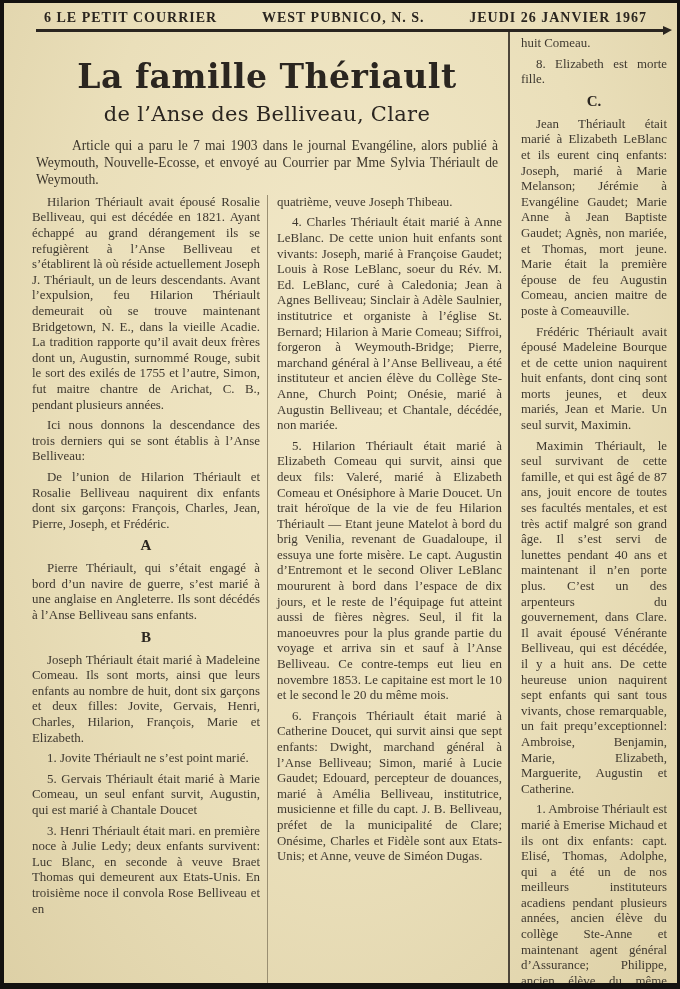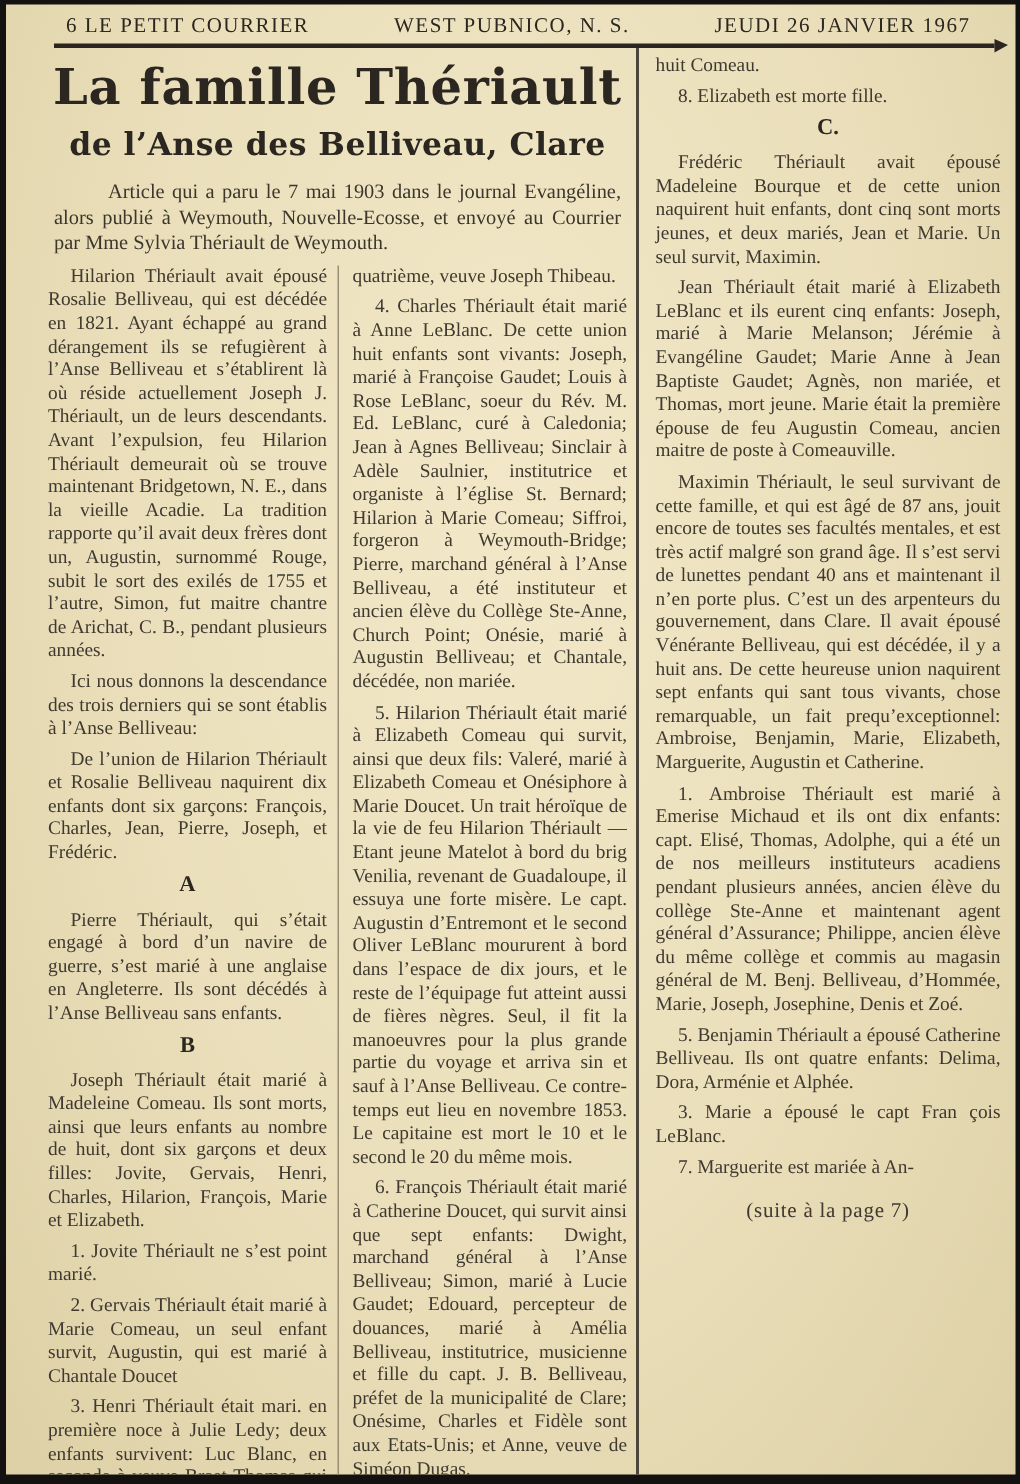--- a/index.html
+++ b/index.html
@@ -12,57 +12,57 @@
   .page{
     position:absolute;left:4px;right:3px;top:3px;bottom:6px;
     background:radial-gradient(ellipse at 50% 35%, #f2e8c8 0%, #eadfba 55%, #ddd0a6 100%);
     color:#3f3930;
     overflow:hidden;
   }
   
   .masthead{
     display:flex;justify-content:space-between;align-items:baseline;
     padding:7px 30px 0 40px;
-    font-weight:normal;font-size:14px;letter-spacing:1px;
+    font-weight:bold;font-size:14px;letter-spacing:1px;
     color:#2b2620;white-space:nowrap;
   }
   .rule{
     height:3px;background:#2a2520;margin:3px 14px 0 32px;position:relative;
   }
   .rule .nib{
     position:absolute;right:-9px;top:-3px;width:0;height:0;
     border-left:9px solid #2a2520;border-top:4px solid transparent;border-bottom:5px solid transparent;
   }
   
   .content{
     display:flex;align-items:stretch;
     height:952px;
   }
   .main-left{
-    width:420px;box-sizing:border-box;
-    padding:1px 6px 0 28px;
+    width:504px;box-sizing:border-box;
+    padding:20px 6px 0 28px;
     overflow:hidden;
   }
   .col3{
     flex:1;box-sizing:border-box;
     border-left:2px solid #4d463a;
     padding:4px 10px 0 11px;
     overflow:hidden;
   }
   .headline{
     text-align:center;
     font-family:"DejaVu Serif", serif;
     font-weight:bold;color:#2b2620;
     font-size:33px;line-height:1.05;
     margin-top:8px;letter-spacing:0.5px;
   }
   .subhead{
     text-align:center;
     font-family:"DejaVu Serif", serif;
-    font-weight:bold;color:#2b2620;
+    font-weight:normal;color:#2b2620;
     font-size:21px;margin-top:7px;letter-spacing:0.3px;
   }
   .lede{
     margin:11px 4px 0 4px;
     font-size:13.6px;line-height:1.28;
     text-align:justify;text-indent:36px;
     color:#3c362c;
   }
   .twocol{display:flex;margin-top:6px;height:100%;}
   .c1{width:50%;box-sizing:border-box;padding-right:7px;overflow:hidden;}
@@ -106,38 +106,38 @@
       <div class="twocol">
         <div class="c1">
             <p class="para">Hilarion Thériault avait épousé Rosalie Belliveau, qui est décédée en 1821. Ayant échappé au grand dérangement ils se refugièrent à l’Anse Belliveau et s’établirent là où réside actuellement Joseph J. Thériault, un de leurs descendants. Avant l’expulsion, feu Hilarion Thériault demeurait où se trouve maintenant Bridgetown, N. E., dans la vieille Acadie. La tradition rapporte qu’il avait deux frères dont un, Augustin, surnommé Rouge, subit le sort des exilés de 1755 et l’autre, Simon, fut maitre chantre de Arichat, C. B., pendant plusieurs années.</p>
             <p class="para">Ici nous donnons la descendance des trois derniers qui se sont établis à l’Anse Belliveau:</p>
             <p class="para">De l’union de Hilarion Thériault et Rosalie Belliveau naquirent dix enfants dont six garçons: François, Charles, Jean, Pierre, Joseph, et Frédéric.</p>
             <div class="section-letter">A</div>
             <p class="para">Pierre Thériault, qui s’était engagé à bord d’un navire de guerre, s’est marié à une anglaise en Angleterre. Ils sont décédés à l’Anse Belliveau sans enfants.</p>
             <div class="section-letter">B</div>
             <p class="para">Joseph Thériault était marié à Madeleine Comeau. Ils sont morts, ainsi que leurs enfants au nombre de huit, dont six garçons et deux filles: Jovite, Gervais, Henri, Charles, Hilarion, François, Marie et Elizabeth.</p>
             <p class="para">1. Jovite Thériault ne s’est point marié.</p>
-            <p class="para">2. Gervais Thériault était marié à Marie Comeau, un seul enfant survit, Augustin, qui est marié à Chantale Doucet</p>
+            <p class="para">5. Gervais Thériault était marié à Marie Comeau, un seul enfant survit, Augustin, qui est marié à Chantale Doucet</p>
             <p class="para">3. Henri Thériault était mari. en première noce à Julie Ledy; deux enfants survivent: Luc Blanc, en seconde à veuve Braet Thomas qui demeurent aux Etats-Unis. En troisième noce il convola Rose Belliveau et en</p>
           </div>
         <div class="c2">
             <p class="para cont">quatrième, veuve Joseph Thibeau.</p>
             <p class="para">4. Charles Thériault était marié à Anne LeBlanc. De cette union huit enfants sont vivants: Joseph, marié à Françoise Gaudet; Louis à Rose LeBlanc, soeur du Rév. M. Ed. LeBlanc, curé à Caledonia; Jean à Agnes Belliveau; Sinclair à Adèle Saulnier, institutrice et organiste à l’église St. Bernard; Hilarion à Marie Comeau; Siffroi, forgeron à Weymouth-Bridge; Pierre, marchand général à l’Anse Belliveau, a été instituteur et ancien élève du Collège Ste-Anne, Church Point; Onésie, marié à Augustin Belliveau; et Chantale, décédée, non mariée.</p>
             <p class="para">5. Hilarion Thériault était marié à Elizabeth Comeau qui survit, ainsi que deux fils: Valeré, marié à Elizabeth Comeau et Onésiphore à Marie Doucet. Un trait héroïque de la vie de feu Hilarion Thériault — Etant jeune Matelot à bord du brig Venilia, revenant de Guadaloupe, il essuya une forte misère. Le capt. Augustin d’Entremont et le second Oliver LeBlanc moururent à bord dans l’espace de dix jours, et le reste de l’équipage fut atteint aussi de fières nègres. Seul, il fit la manoeuvres pour la plus grande partie du voyage et arriva sin et sauf à l’Anse Belliveau. Ce contre-temps eut lieu en novembre 1853. Le capitaine est mort le 10 et le second le 20 du même mois.</p>
             <p class="para">6. François Thériault était marié à Catherine Doucet, qui survit ainsi que sept enfants: Dwight, marchand général à l’Anse Belliveau; Simon, marié à Lucie Gaudet; Edouard, percepteur de douances, marié à Amélia Belliveau, institutrice, musicienne et fille du capt. J. B. Belliveau, préfet de la municipalité de Clare; Onésime, Charles et Fidèle sont aux Etats-Unis; et Anne, veuve de Siméon Dugas.</p>
           </div>
       </div>
     </div>
 
     <div class="col3">
         <p class="para cont">huit Comeau.</p>
         <p class="para">8. Elizabeth est morte fille.</p>
         <div class="section-letter">C.</div>
+        <p class="para">Jean Thériault était marié à Elizabeth LeBlanc et ils eurent cinq enfants: Joseph, marié à Marie Melanson; Jérémie à Evangéline Gaudet; Marie Anne à Jean Baptiste Gaudet; Agnès, non mariée, et Thomas, mort jeune. Marie était la première épouse de feu Augustin Comeau, ancien maitre de poste à Comeauville.</p>
         <p class="para">Frédéric Thériault avait épousé Madeleine Bourque et de cette union naquirent huit enfants, dont cinq sont morts jeunes, et deux mariés, Jean et Marie. Un seul survit, Maximin.</p>
-        <p class="para">Jean Thériault était marié à Elizabeth LeBlanc et ils eurent cinq enfants: Joseph, marié à Marie Melanson; Jérémie à Evangéline Gaudet; Marie Anne à Jean Baptiste Gaudet; Agnès, non mariée, et Thomas, mort jeune. Marie était la première épouse de feu Augustin Comeau, ancien maitre de poste à Comeauville.</p>
         <p class="para">Maximin Thériault, le seul survivant de cette famille, et qui est âgé de 87 ans, jouit encore de toutes ses facultés mentales, et est très actif malgré son grand âge. Il s’est servi de lunettes pendant 40 ans et maintenant il n’en porte plus. C’est un des arpenteurs du gouvernement, dans Clare. Il avait épousé Vénérante Belliveau, qui est décédée, il y a huit ans. De cette heureuse union naquirent sept enfants qui sant tous vivants, chose remarquable, un fait prequ’exceptionnel: Ambroise, Benjamin, Marie, Elizabeth, Marguerite, Augustin et Catherine.</p>
         <p class="para">1. Ambroise Thériault est marié à Emerise Michaud et ils ont dix enfants: capt. Elisé, Thomas, Adolphe, qui a été un de nos meilleurs instituteurs acadiens pendant plusieurs années, ancien élève du collège Ste-Anne et maintenant agent général d’Assurance; Philippe, ancien élève du même collège et commis au magasin général de M. Benj. Belliveau, d’Hommée, Marie, Joseph, Josephine, Denis et Zoé.</p>
         <p class="para">5. Benjamin Thériault a épousé Catherine Belliveau. Ils ont quatre enfants: Delima, Dora, Arménie et Alphée.</p>
         <p class="para">3. Marie a épousé le capt Fran çois LeBlanc.</p>
         <p class="para">7. Marguerite est mariée à An-</p>
         <div class="note">(suite à la page 7)</div>
       </div>
 
   </div>
 </div>

